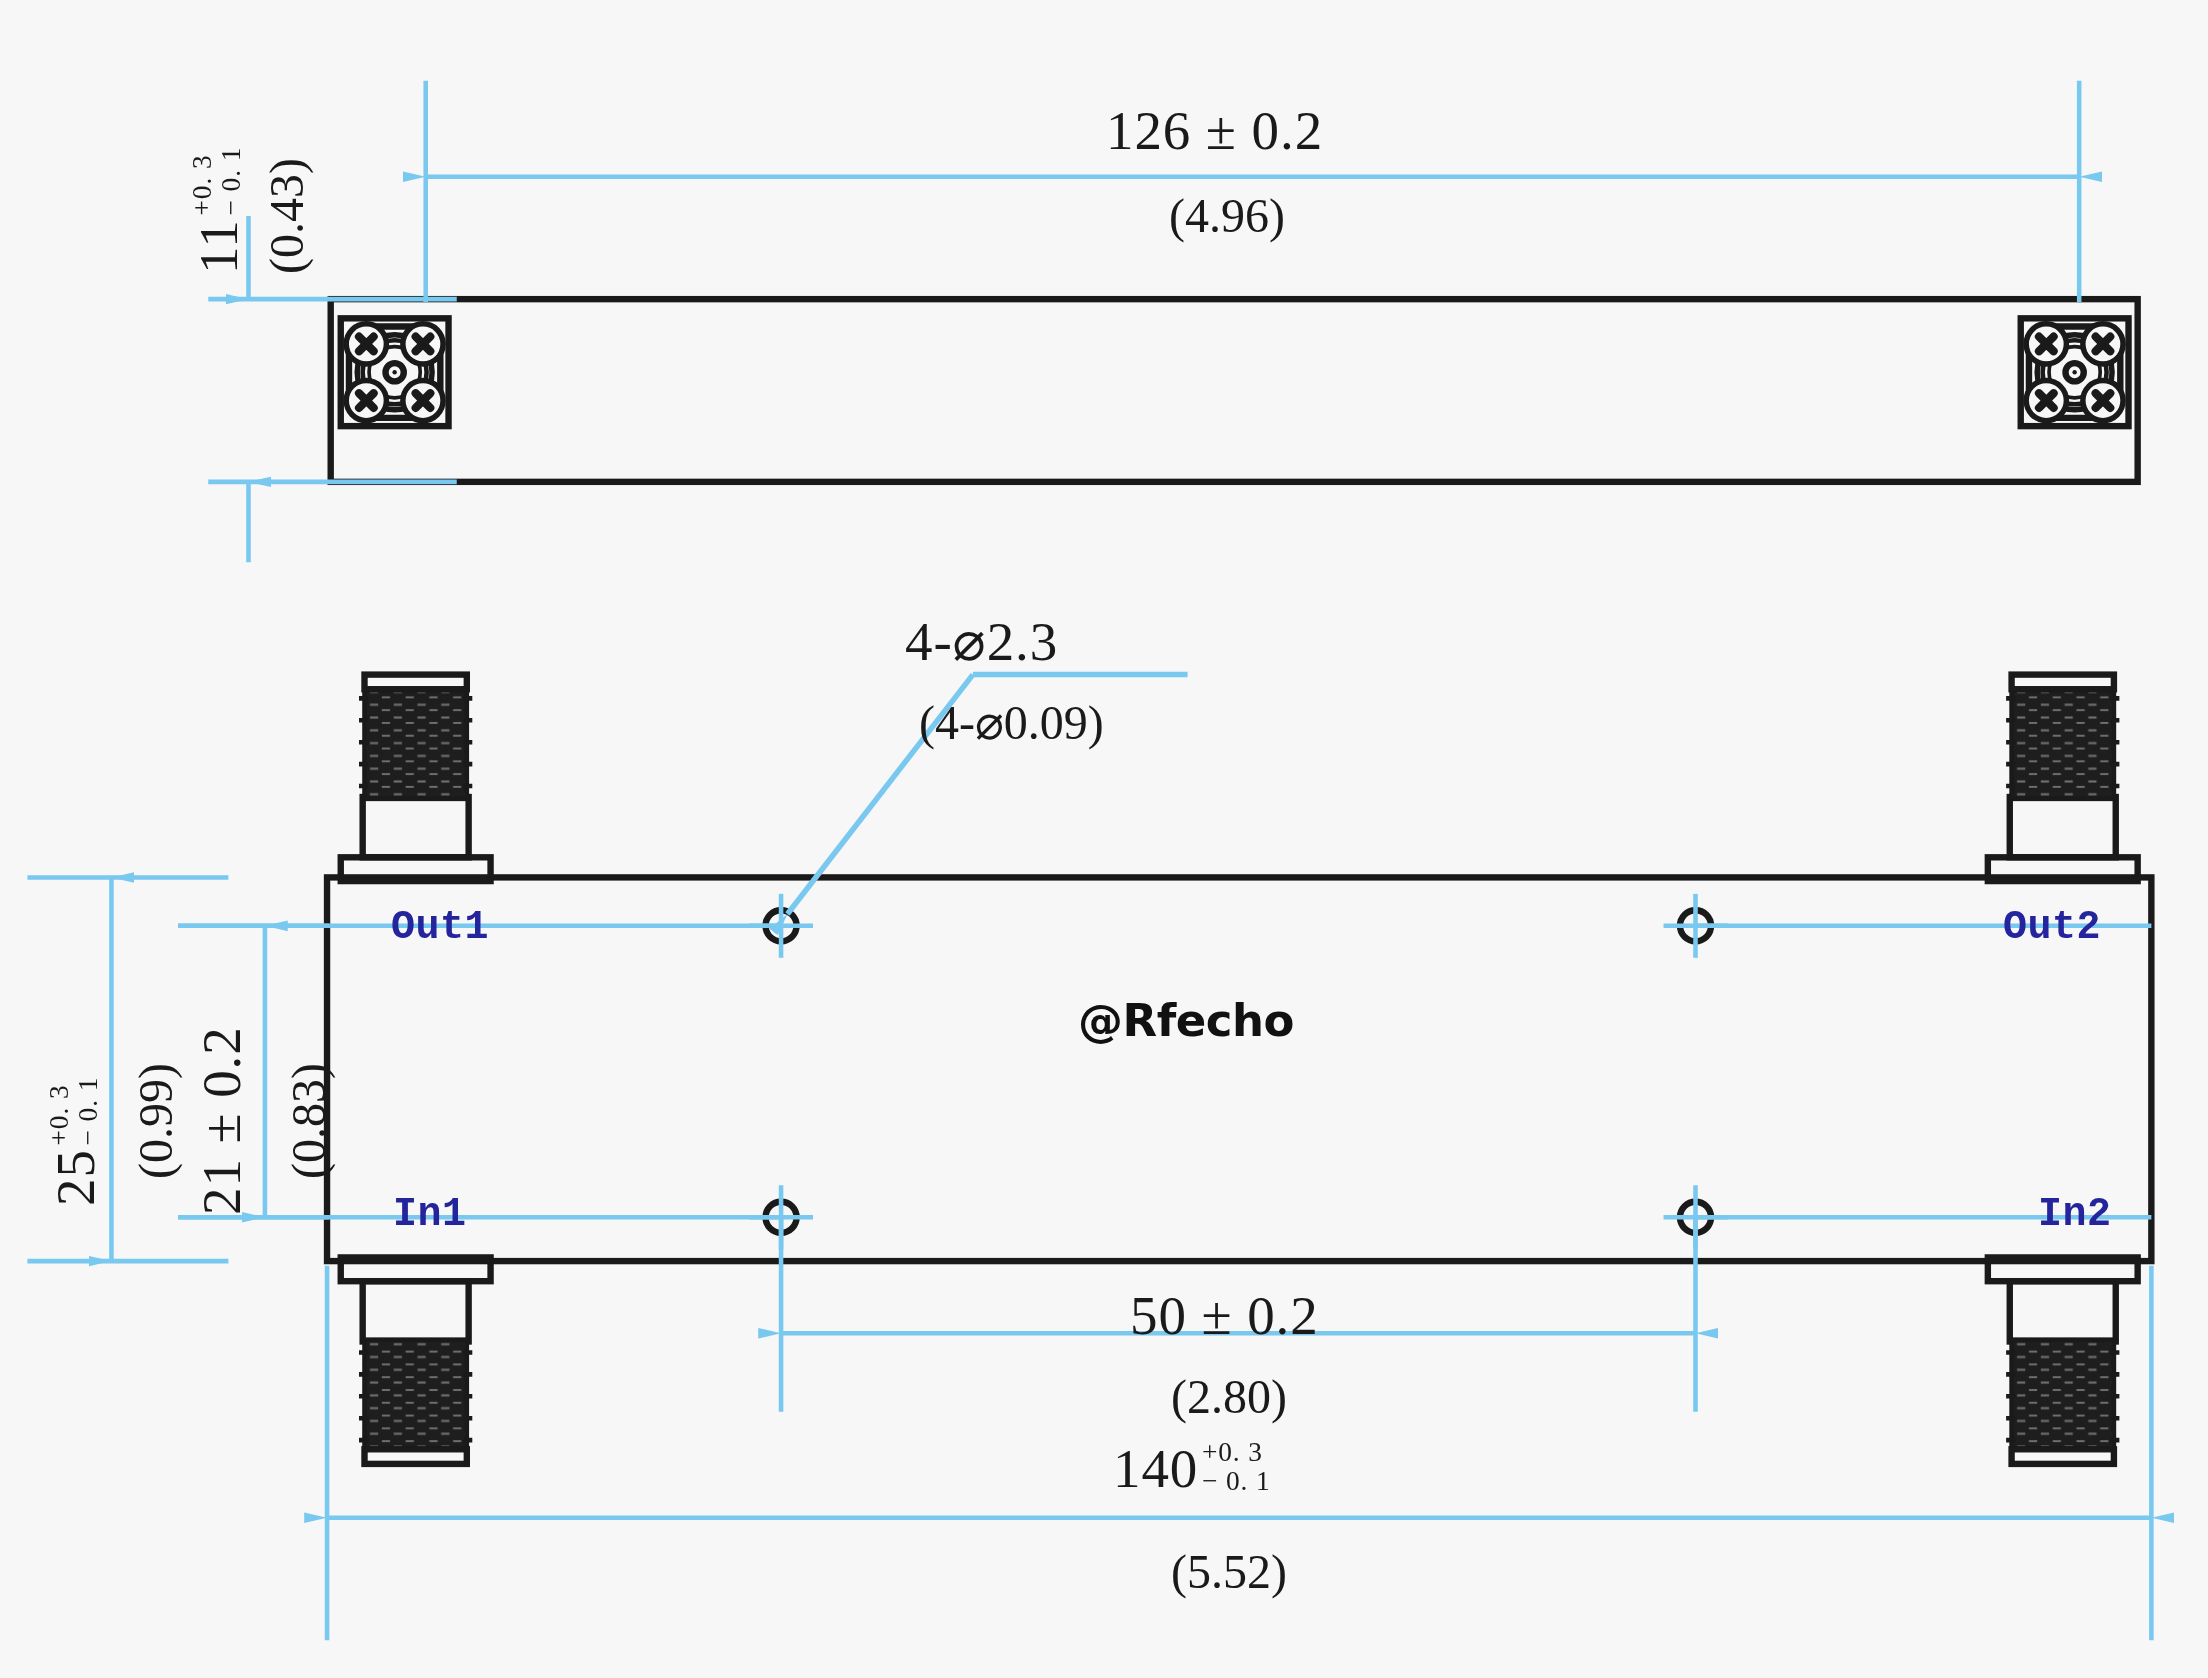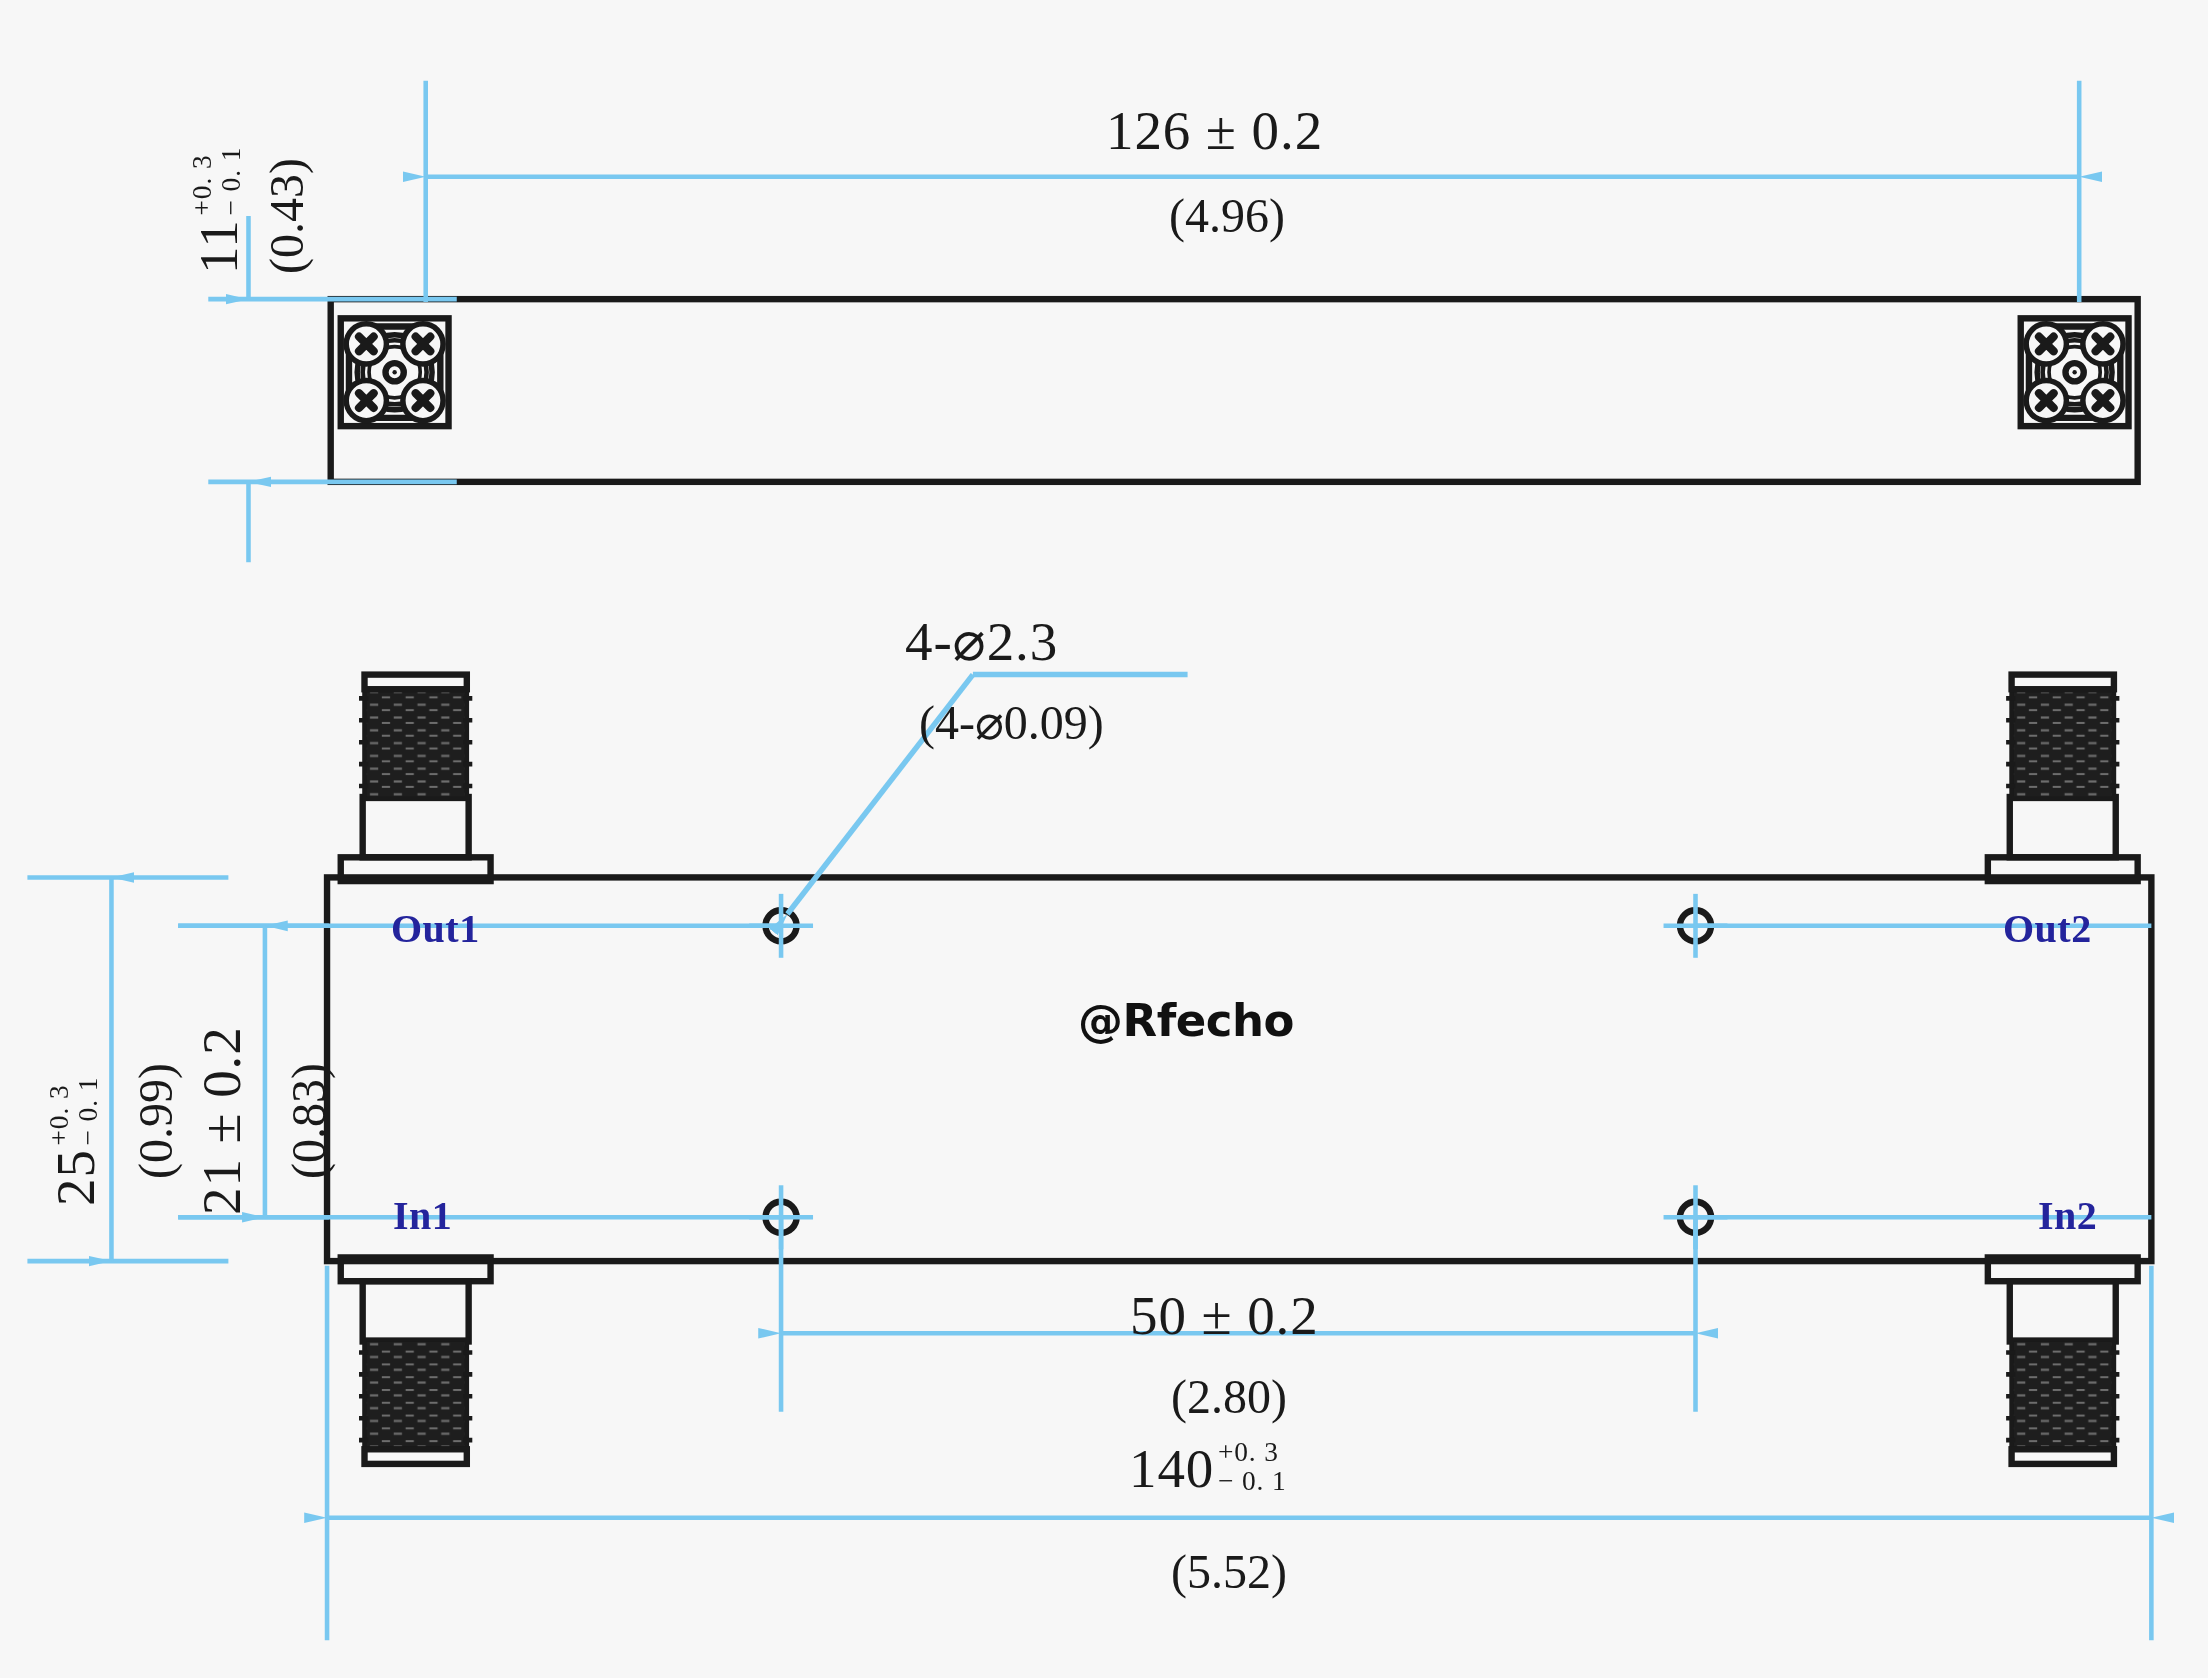--- a/index.html
+++ b/index.html
@@ -10,21 +10,21 @@
     overflow:hidden;
     position:relative;
   }
   #stage{position:absolute;inset:0;}
   svg.drawing{position:absolute;top:0;left:0;width:2208px;height:1679px;}
 
   .lbl{position:absolute;white-space:nowrap;color:#1a1a1a;}
   .dim{font-family:"Liberation Serif", serif;font-size:55px;letter-spacing:0.9px;}
   .dim-sub{font-family:"Liberation Serif", serif;font-size:48px;}
   .port{
-    font-family:Liberation Serif, serif;
+    font-family:Liberation Mono, monospace;
     font-weight:bold;font-size:40px;color:#24249c;letter-spacing:0.5px;
   }
   .wm{
     font-family:"DejaVu Sans", sans-serif;
     font-weight:bold;font-size:45px;color:#111;letter-spacing:-0.5px;
   }
   .tolstack{
     display:inline-flex;flex-direction:column;align-items:flex-start;
     justify-content:center;vertical-align:middle;
     font-size:27.4px;line-height:1.05;font-family:"Liberation Serif", serif;
@@ -224,21 +224,21 @@
   <div class="lbl port" style="left:2010px;top:1192px;margin-left:28px;">In2</div>
 
   <div class="lbl wm" style="left:1078px;top:994px;">@Rfecho</div>
 
   <div class="lbl dim" style="left:1130px;top:1284px;">
     <span>50</span>
     <span>± 0.2</span>
   </div>
   <div class="lbl dim-sub" style="left:1171px;top:1369px;">(2.80)</div>
 
-  <div class="lbl" style="left:1113px;top:1437px;margin-left:16px;">
+  <div class="lbl" style="left:1113px;top:1437px;">
     <span class="dim dimrow">
       <span>140</span>
       <span class="tolstack">
         <span>+0. 3</span>
         <span>− 0. 1</span>
       </span>
     </span>
   </div>
   <div class="lbl dim-sub" style="left:1171px;top:1544px;">(5.52)</div>
 

